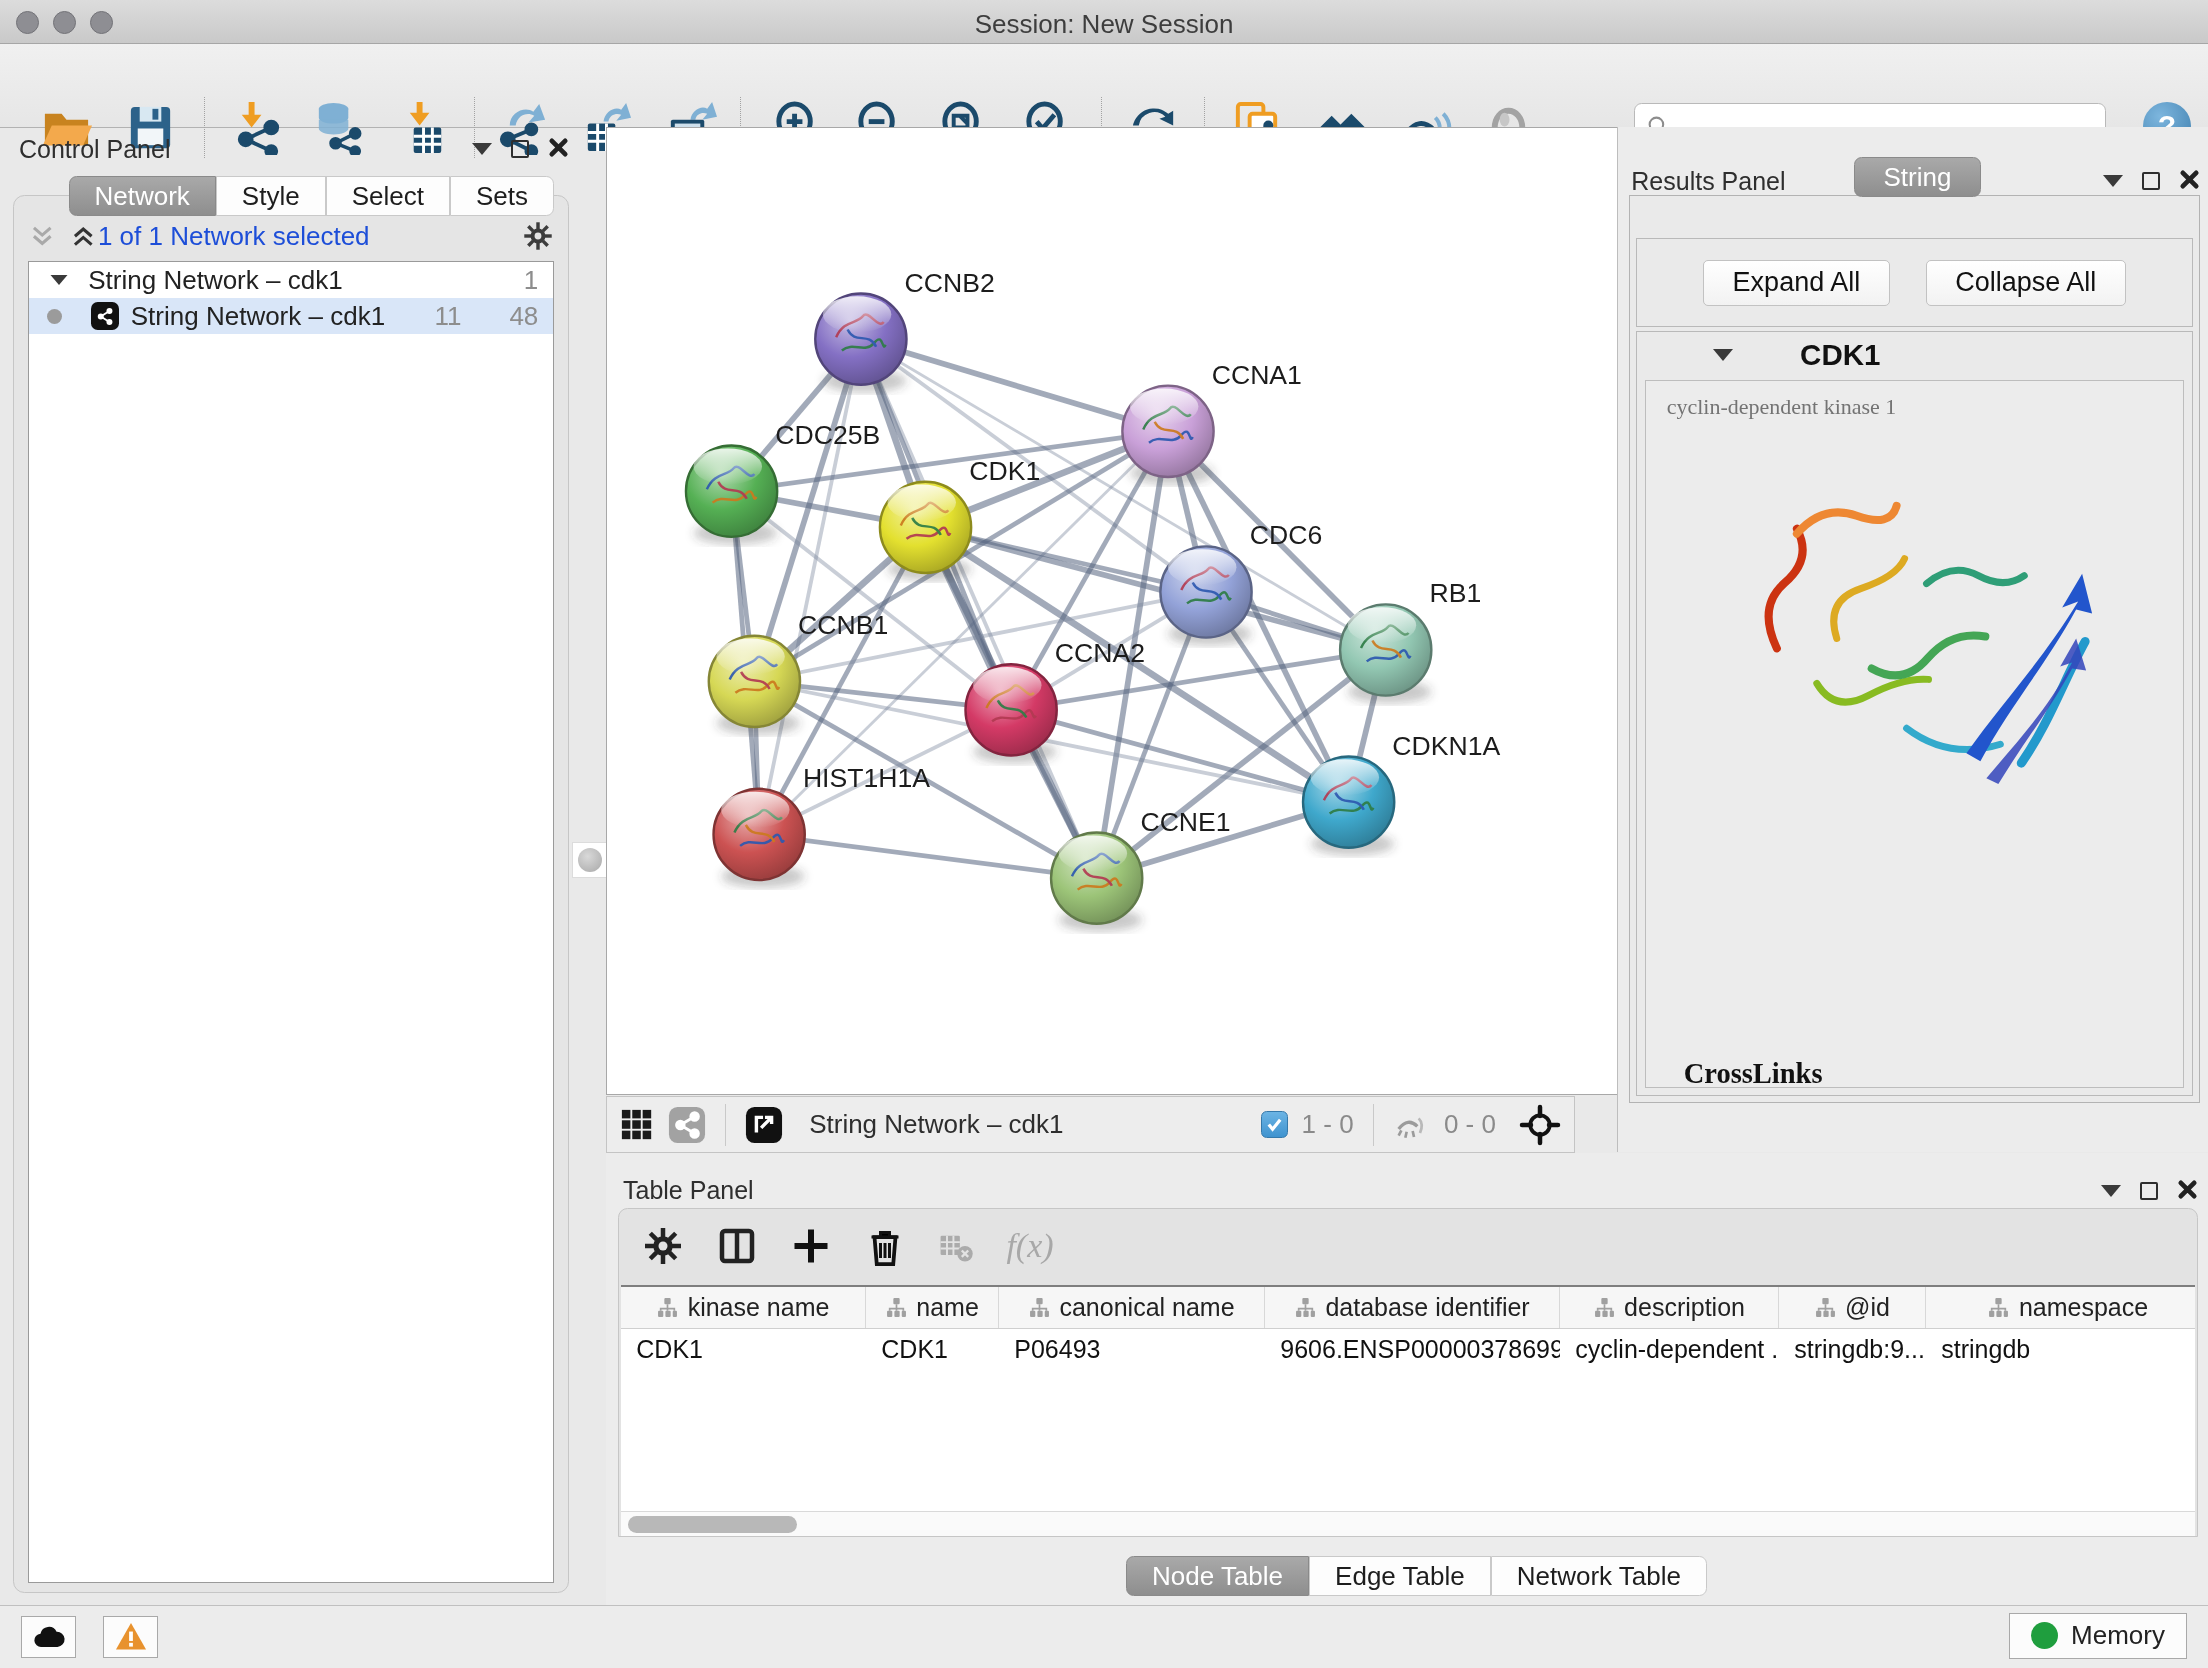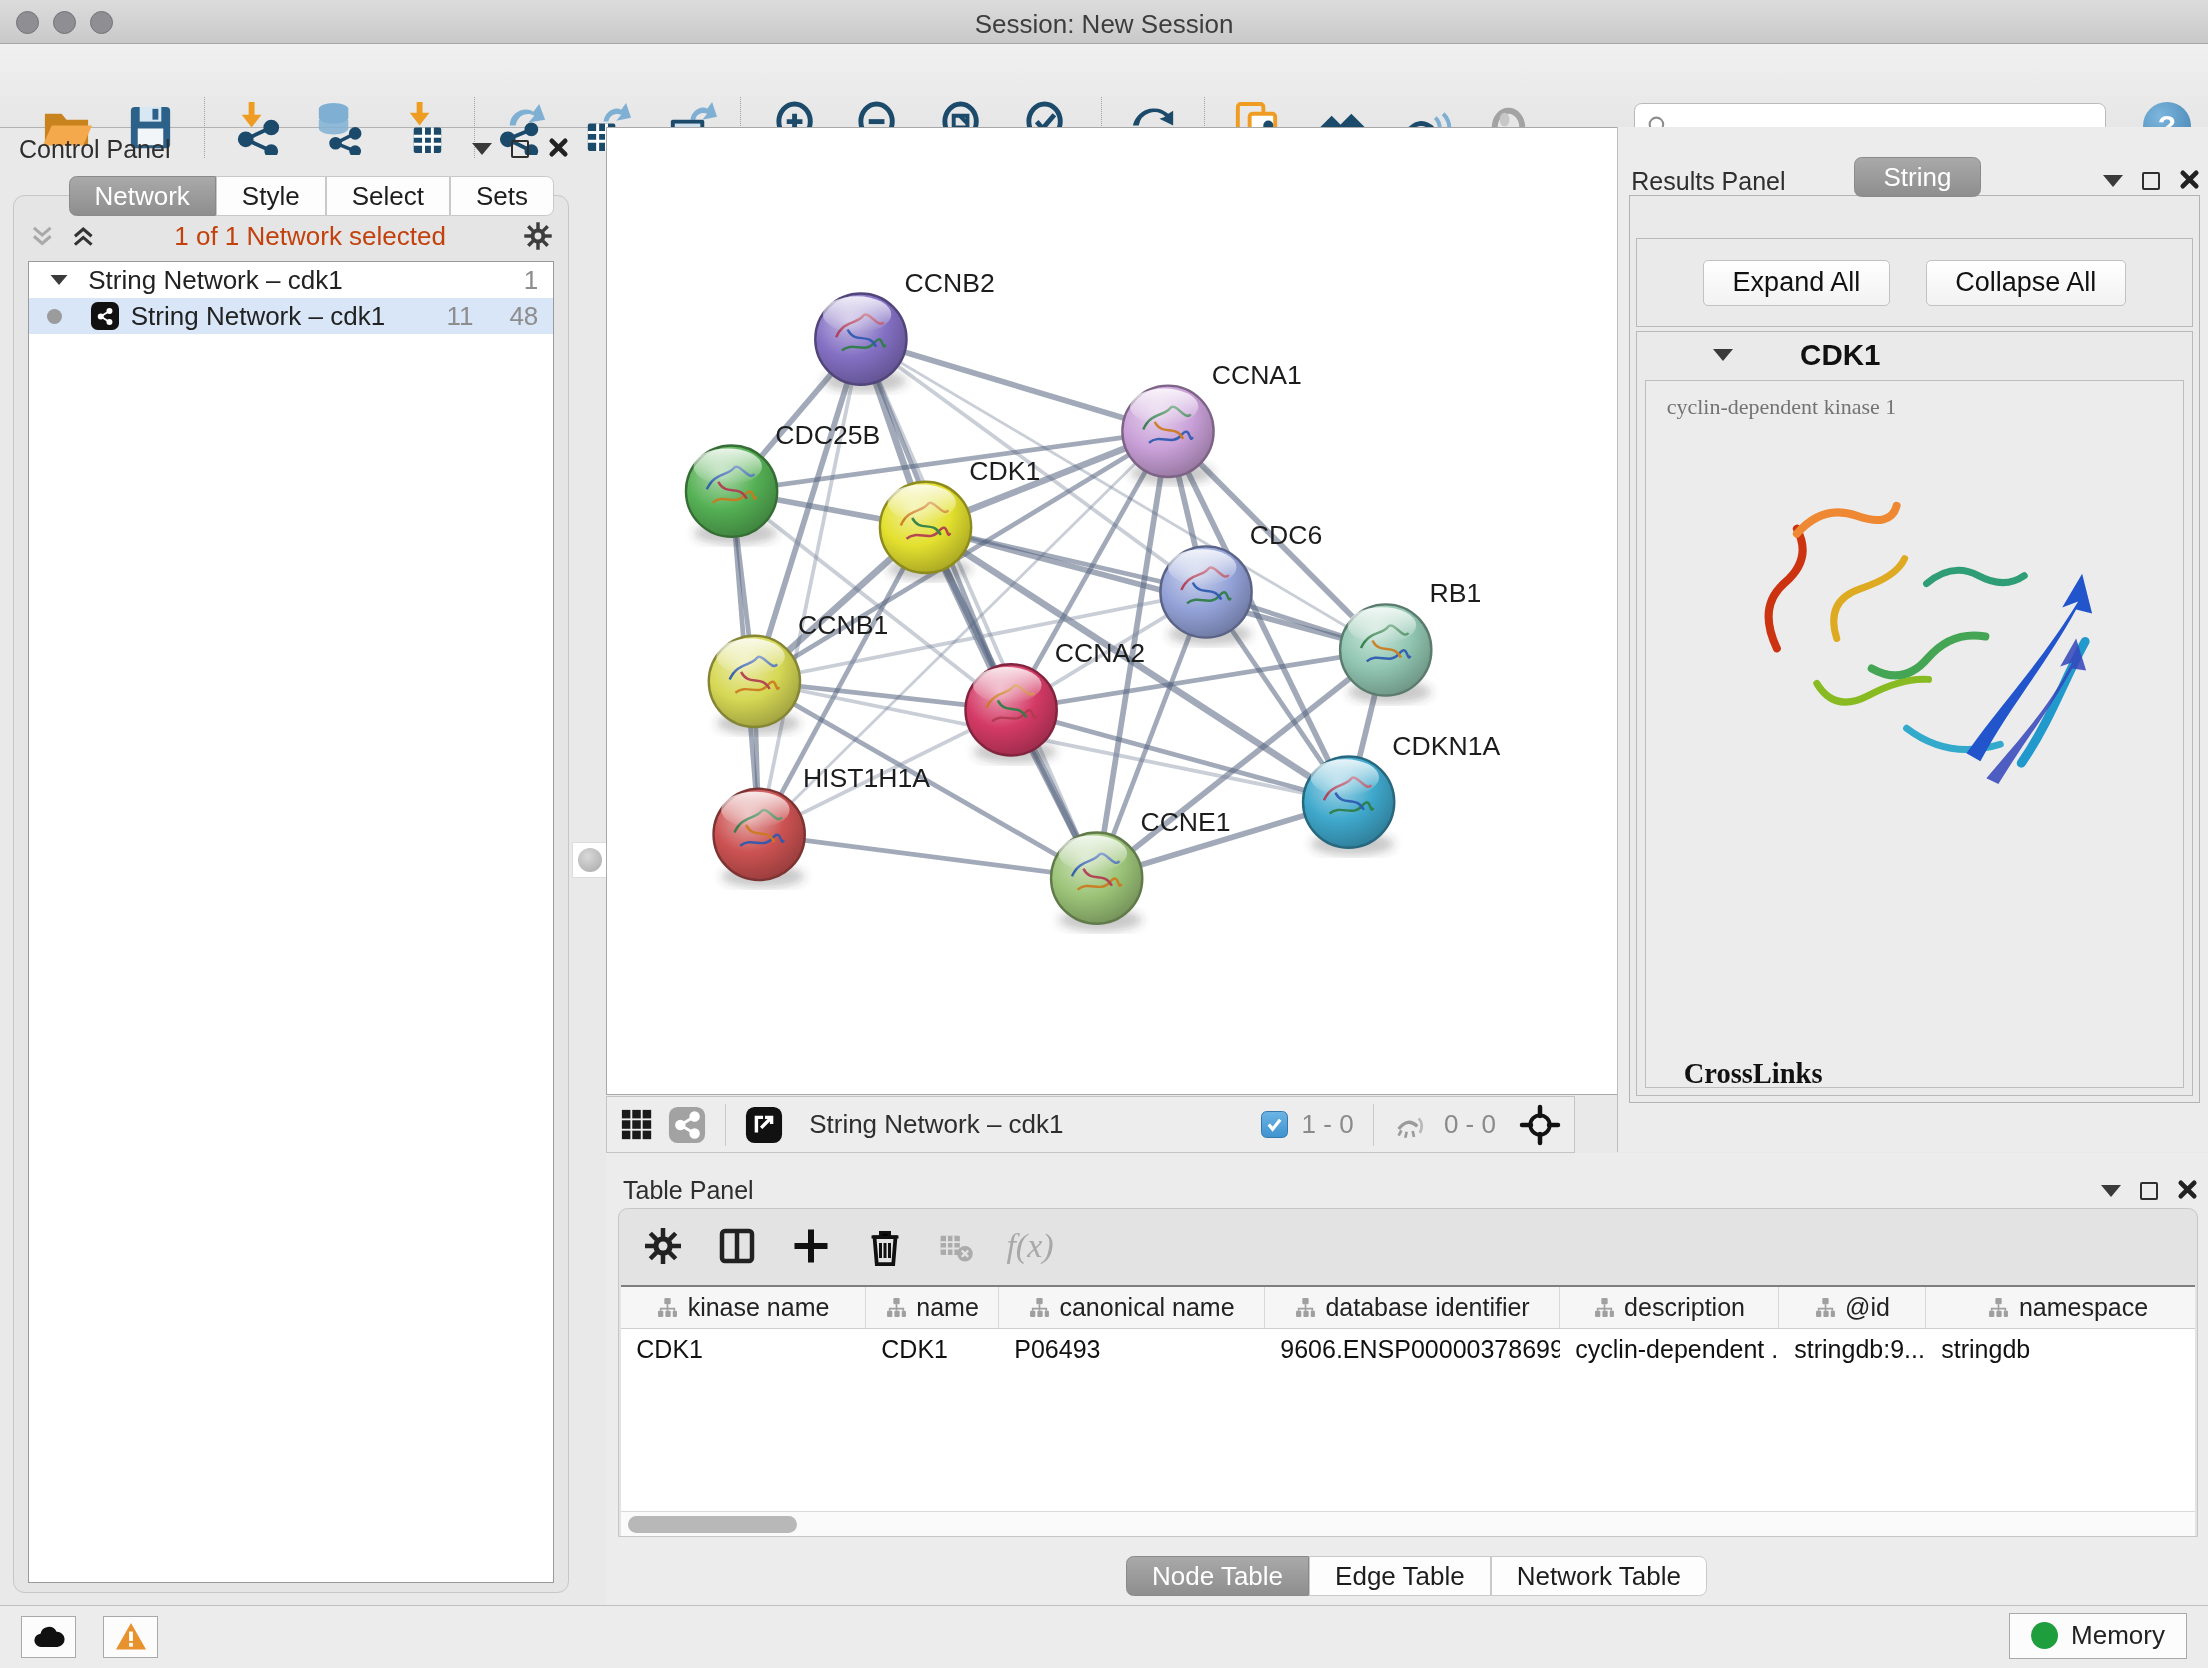--- a/index.html
+++ b/index.html
@@ -40,21 +40,21 @@
   .tabbtn.last { border-radius:0 7.6px 7.6px 0; }
   .tabbtn.active { background:linear-gradient(#a9a9a9,#8e8e8e); color:#fff; border-color:#8a8a8a; }
 
   
   .control-panel { position:absolute; left:9.5px; top:127px; width:561px; height:1470px; }
   .cp-head { position:absolute; left:9.5px; top:7.6px; right:2px; display:flex; justify-content:space-between; align-items:center; }
   .cp-tabs { position:absolute; left:59px; top:49px; display:flex; z-index:2; }
   .cp-body { position:absolute; left:3.8px; top:68px; right:1.9px; bottom:3.8px;
     background:#e5e5e5; border:1px solid #c6c6c6; border-radius:11.4px; }
   .cp-listhead { position:absolute; left:13.3px; right:13.3px; top:21px; height:38px; display:flex; align-items:center; }
-  .cp-listhead .summary { flex:1; text-align:center; font-size:26px; color:#c2410c; }
+  .cp-listhead .summary { flex:1; text-align:left; font-size:26px; color:#1d4ed8; }
   .net-list { position:absolute; left:13.3px; right:13.3px; top:65px; bottom:9.5px;
     background:#fff; border:1px solid #9a9a9a; }
   .tree-row { height:36px; display:flex; align-items:center; font-size:26px; padding:0 15px; }
   .tree-row .cnt { color:#8d8d8d; }
   .tree-row.selected { background:#d9e6f8; }
   .share-badge { width:28.5px; height:28.5px; border-radius:6.7px; background:#111; display:inline-flex;
     align-items:center; justify-content:center; margin-right:11.4px; }
   .dot-grey { width:15px; height:15px; border-radius:50%; background:#9b9b9b; }
 
   
@@ -344,21 +344,21 @@
             <svg width="19" height="19" viewBox="0 0 24 24">
                 <g stroke="#fff" stroke-width="2.4" fill="#fff">
                   <circle cx="6" cy="12" r="2.6"></circle>
                   <circle cx="17" cy="5" r="2.6"></circle>
                   <circle cx="17" cy="19" r="2.6"></circle>
                   <path d="M6 12L17 5M6 12l11 7" fill="none"></path>
                 </g>
               </svg>
           </span>
           <span style="flex:1">String Network – cdk1</span>
-          <span class="cnt" style="margin-right:36px">11</span>
+          <span class="cnt" style="margin-right:48px">11</span>
           <span class="cnt">48</span>
         </div>
       </div>
     </div>
   </div>
 
   <div class="vsplit-knob" style="left:572px; top:842px">
       <div class="knob-sq">
         <div class="knob-circ"></div>
       </div>

